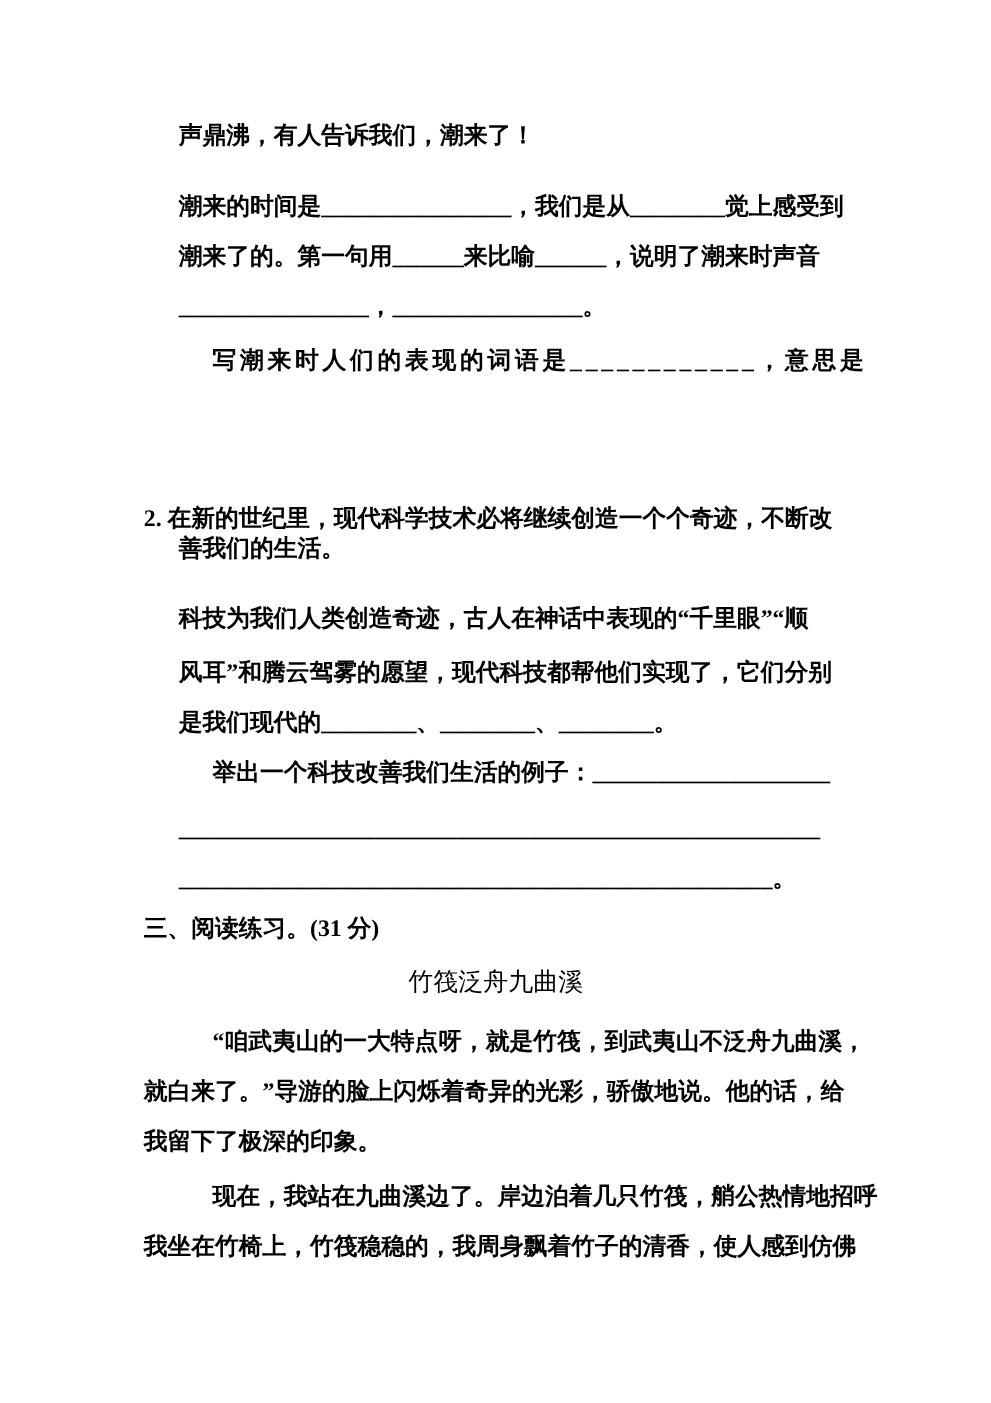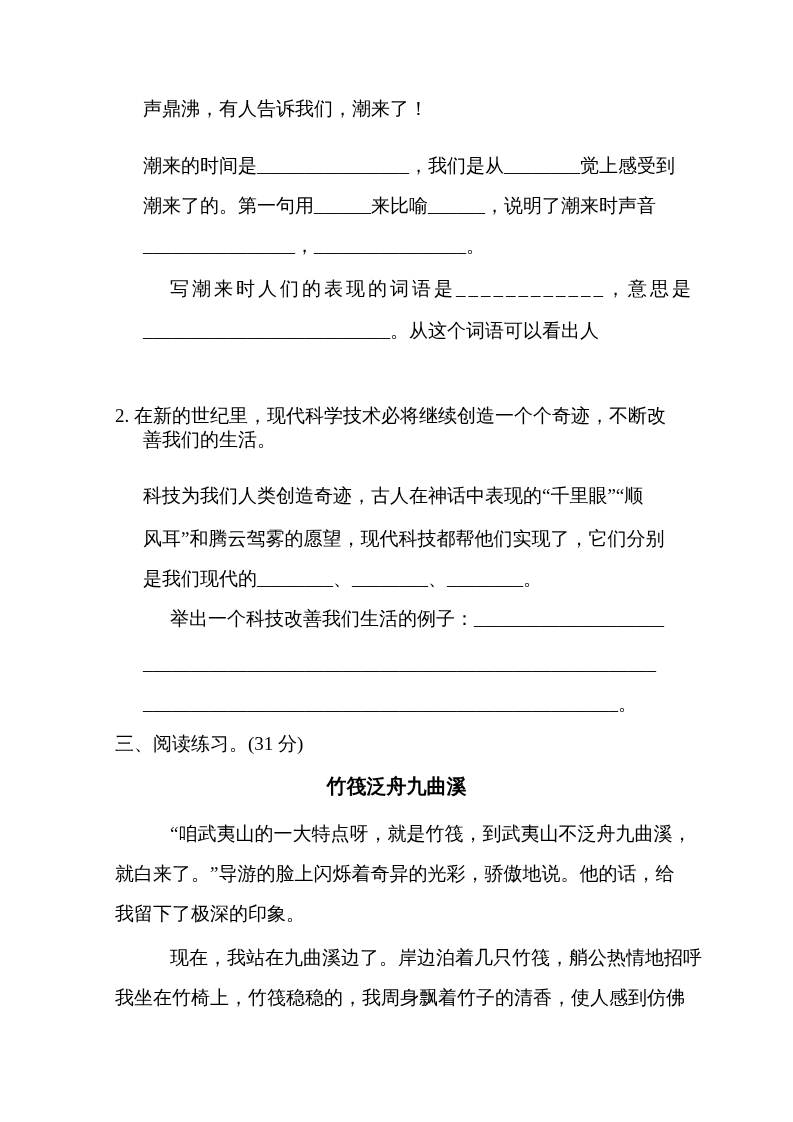--- a/index.html
+++ b/index.html
@@ -15,44 +15,44 @@
     overflow: hidden;
     font-family: "Liberation Serif", "DejaVu Serif", serif;
     color: #000000;
   }
   .line {
     position: absolute;
     font-size: 19px;
     line-height: 26px;
     white-space: pre;
     color: #000000;
+    font-weight: bold;
   }
   .spread {
     letter-spacing: 3px;
   }
   .title {
     left: 0;
     width: 100%;
     text-align: center;
-    font-weight: bold;
+    font-weight: normal;
     font-size: 20px;
     font-family: "Liberation Sans", "DejaVu Sans", sans-serif;
   }
 </style>
 </head>
 <body>
 
 <div class="page">
 
   <div class="line" style="top:96px;left:143px">声鼎沸，有人告诉我们，潮来了！</div>
   <div class="line" style="top:153px;left:143px">潮来的时间是________________，我们是从________觉上感受到</div>
   <div class="line" style="top:193px;left:143px">潮来了的。第一句用______来比喻______，说明了潮来时声音</div>
   <div class="line" style="top:233px;left:143px">________________，________________。</div>
   <div class="line spread" style="top:276px;left:170px">写潮来时人们的表现的词语是____________，意思是</div>
-  <div class="line" style="top:318px;left:143px">__________________________。从这个词语可以看出人</div>
 
   <div class="line" style="top:403px;left:115px">2. 在新的世纪里，现代科学技术必将继续创造一个个奇迹，不断改</div>
   <div class="line" style="top:427px;left:143px">善我们的生活。</div>
   <div class="line" style="top:483px;left:143px">科技为我们人类创造奇迹，古人在神话中表现的“千里眼”“顺</div>
   <div class="line" style="top:526px;left:143px">风耳”和腾云驾雾的愿望，现代科技都帮他们实现了，它们分别</div>
   <div class="line" style="top:566px;left:143px">是我们现代的________、________、________。</div>
   <div class="line" style="top:606px;left:170px">举出一个科技改善我们生活的例子：____________________</div>
   <div class="line" style="top:651px;left:143px">______________________________________________________</div>
   <div class="line" style="top:691px;left:143px">__________________________________________________。</div>
 

